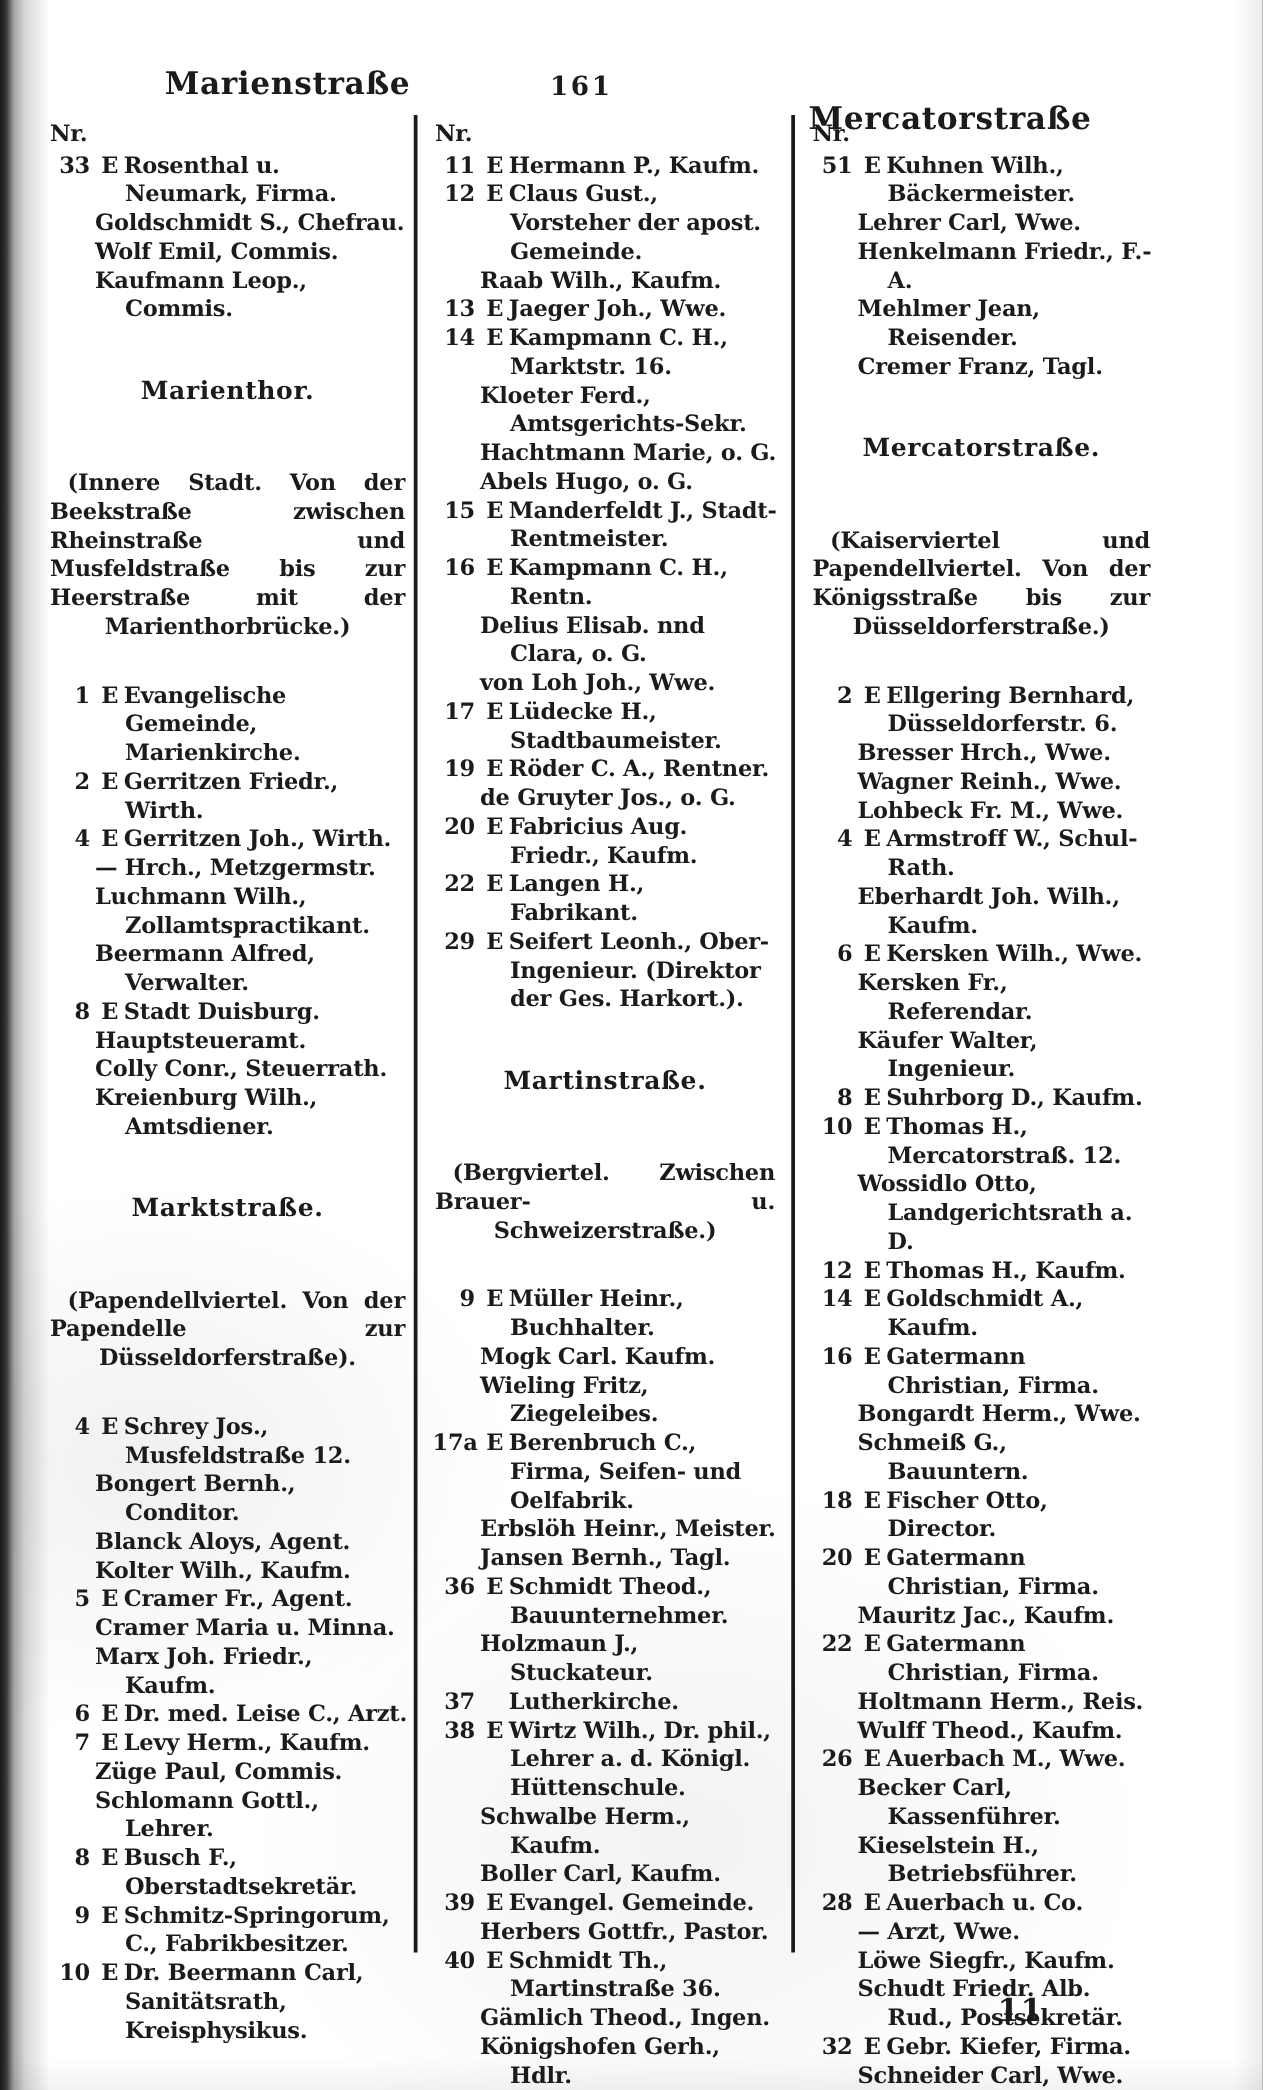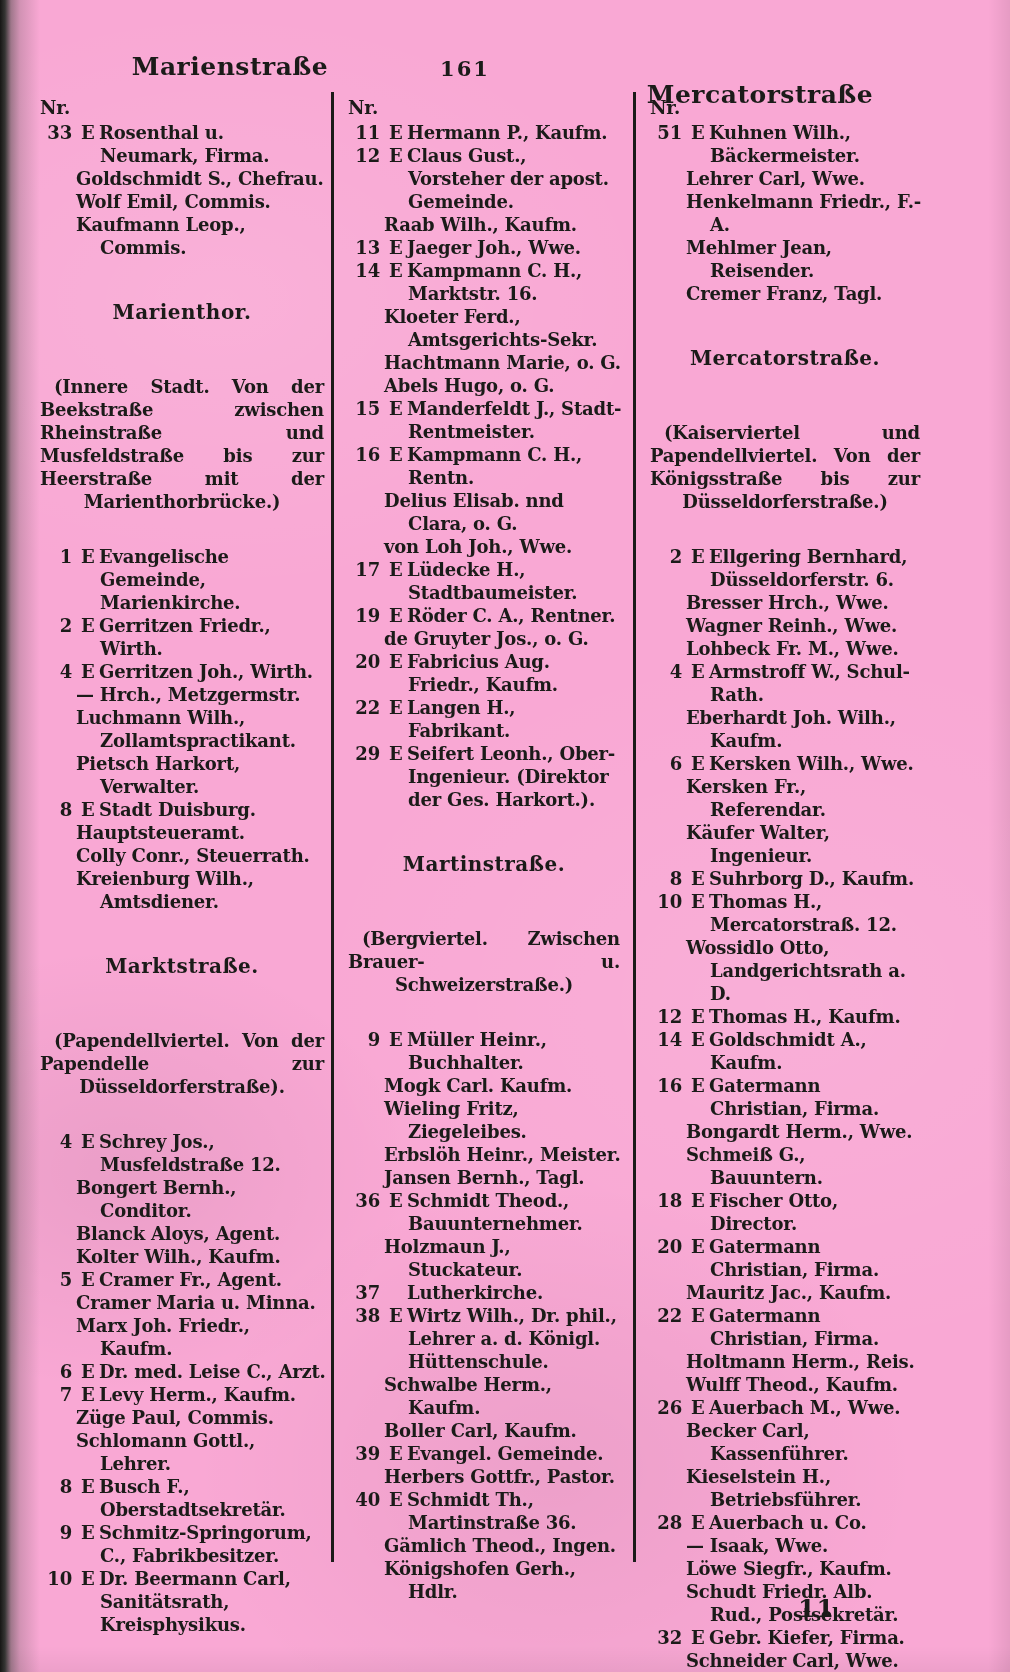--- a/index.html
+++ b/index.html
@@ -1,18 +1,18 @@
 <!DOCTYPE html>
 <html><head>
 <meta charset="utf-8">
 <style>
   html,body{margin:0;padding:0;background:#8e8e8c;}
   .page{
     position:relative;width:1010px;height:1672px;overflow:hidden;
-    background:#f9a8d4;
+    background:#ffffff;
     font-family:"DejaVu Serif", serif;
     font-weight:700;color:#1b1b19;
   }
   
   .page::before{
     content:"";position:absolute;inset:0;pointer-events:none;
     background:
       radial-gradient(620px 420px at 22% 18%, rgba(255,255,255,.10), transparent 70%),
       radial-gradient(700px 520px at 78% 60%, rgba(255,255,255,.08), transparent 70%),
       radial-gradient(520px 420px at 55% 88%, rgba(0,0,0,.05), transparent 70%),
@@ -68,21 +68,21 @@
       <div class="occ">Goldschmidt S., Chefrau.</div>
       <div class="occ">Wolf Emil, Commis.</div>
       <div class="occ">Kaufmann Leop., Commis.</div>
       <div class="heading">Marienthor.</div>
       <div class="desc">(Innere Stadt. Von der Beekstraße zwischen Rheinstraße und Musfeldstraße bis zur Heerstraße mit der Marienthorbrücke.)</div>
       <div class="entry"><span class="num">1</span><span class="flag">E</span>Evangelische Gemeinde, Marienkirche.</div>
       <div class="entry"><span class="num">2</span><span class="flag">E</span>Gerritzen Friedr., Wirth.</div>
       <div class="entry"><span class="num">4</span><span class="flag">E</span>Gerritzen Joh., Wirth.</div>
       <div class="occ">— Hrch., Metzgermstr.</div>
       <div class="occ">Luchmann Wilh., Zollamtspractikant.</div>
-      <div class="occ">Pietsch Harkort, Verwalter.</div>
+      <div class="occ">Beermann Alfred, Verwalter.</div>
       <div class="entry"><span class="num">8</span><span class="flag">E</span>Stadt Duisburg.</div>
       <div class="occ">Hauptsteueramt.</div>
       <div class="occ">Colly Conr., Steuerrath.</div>
       <div class="occ">Kreienburg Wilh., Amtsdiener.</div>
       <div class="heading">Marktstraße.</div>
       <div class="desc">(Papendellviertel. Von der Papendelle zur Düsseldorferstraße).</div>
       <div class="entry"><span class="num">4</span><span class="flag">E</span>Schrey Jos., Musfeldstraße 12.</div>
       <div class="occ">Bongert Bernh., Conditor.</div>
       <div class="occ">Blanck Aloys, Agent.</div>
       <div class="occ">Kolter Wilh., Kaufm.</div>
@@ -115,20 +115,21 @@
       <div class="entry"><span class="num">19</span><span class="flag">E</span>Röder C. A., Rentner.</div>
       <div class="occ">de Gruyter Jos., o. G.</div>
       <div class="entry"><span class="num">20</span><span class="flag">E</span>Fabricius Aug. Friedr., Kaufm.</div>
       <div class="entry"><span class="num">22</span><span class="flag">E</span>Langen H., Fabrikant.</div>
       <div class="entry"><span class="num">29</span><span class="flag">E</span>Seifert Leonh., Ober-Ingenieur. (Direktor der Ges. Harkort.).</div>
       <div class="heading">Martinstraße.</div>
       <div class="desc">(Bergviertel. Zwischen Brauer- u. Schweizerstraße.)</div>
       <div class="entry"><span class="num">9</span><span class="flag">E</span>Müller Heinr., Buchhalter.</div>
       <div class="occ">Mogk Carl. Kaufm.</div>
       <div class="occ">Wieling Fritz, Ziegeleibes.</div>
+      <div class="entry"><span class="num">17a</span><span class="flag">E</span>Berenbruch C., Firma, Seifen- und Oelfabrik.</div>
       <div class="occ">Erbslöh Heinr., Meister.</div>
       <div class="occ">Jansen Bernh., Tagl.</div>
       <div class="entry"><span class="num">36</span><span class="flag">E</span>Schmidt Theod., Bauunternehmer.</div>
       <div class="occ">Holzmaun J., Stuckateur.</div>
       <div class="entry"><span class="num">37</span><span class="flag"></span>Lutherkirche.</div>
       <div class="entry"><span class="num">38</span><span class="flag">E</span>Wirtz Wilh., Dr. phil., Lehrer a. d. Königl. Hüttenschule.</div>
       <div class="occ">Schwalbe Herm., Kaufm.</div>
       <div class="occ">Boller Carl, Kaufm.</div>
       <div class="entry"><span class="num">39</span><span class="flag">E</span>Evangel. Gemeinde.</div>
       <div class="occ">Herbers Gottfr., Pastor.</div>
@@ -165,21 +166,21 @@
       <div class="entry"><span class="num">18</span><span class="flag">E</span>Fischer Otto, Director.</div>
       <div class="entry"><span class="num">20</span><span class="flag">E</span>Gatermann Christian, Firma.</div>
       <div class="occ">Mauritz Jac., Kaufm.</div>
       <div class="entry"><span class="num">22</span><span class="flag">E</span>Gatermann Christian, Firma.</div>
       <div class="occ">Holtmann Herm., Reis.</div>
       <div class="occ">Wulff Theod., Kaufm.</div>
       <div class="entry"><span class="num">26</span><span class="flag">E</span>Auerbach M., Wwe.</div>
       <div class="occ">Becker Carl, Kassenführer.</div>
       <div class="occ">Kieselstein H., Betriebsführer.</div>
       <div class="entry"><span class="num">28</span><span class="flag">E</span>Auerbach u. Co.</div>
-      <div class="occ">— Isaak, Wwe.</div>
+      <div class="occ">— Arzt, Wwe.</div>
       <div class="occ">Löwe Siegfr., Kaufm.</div>
       <div class="occ">Schudt Friedr. Alb. Rud., Postsekretär.</div>
       <div class="entry"><span class="num">32</span><span class="flag">E</span>Gebr. Kiefer, Firma.</div>
       <div class="occ">Schneider Carl, Wwe.</div>
     </div>
 
   <div class="sig">11</div>
 </div>
 
 </body></html>

